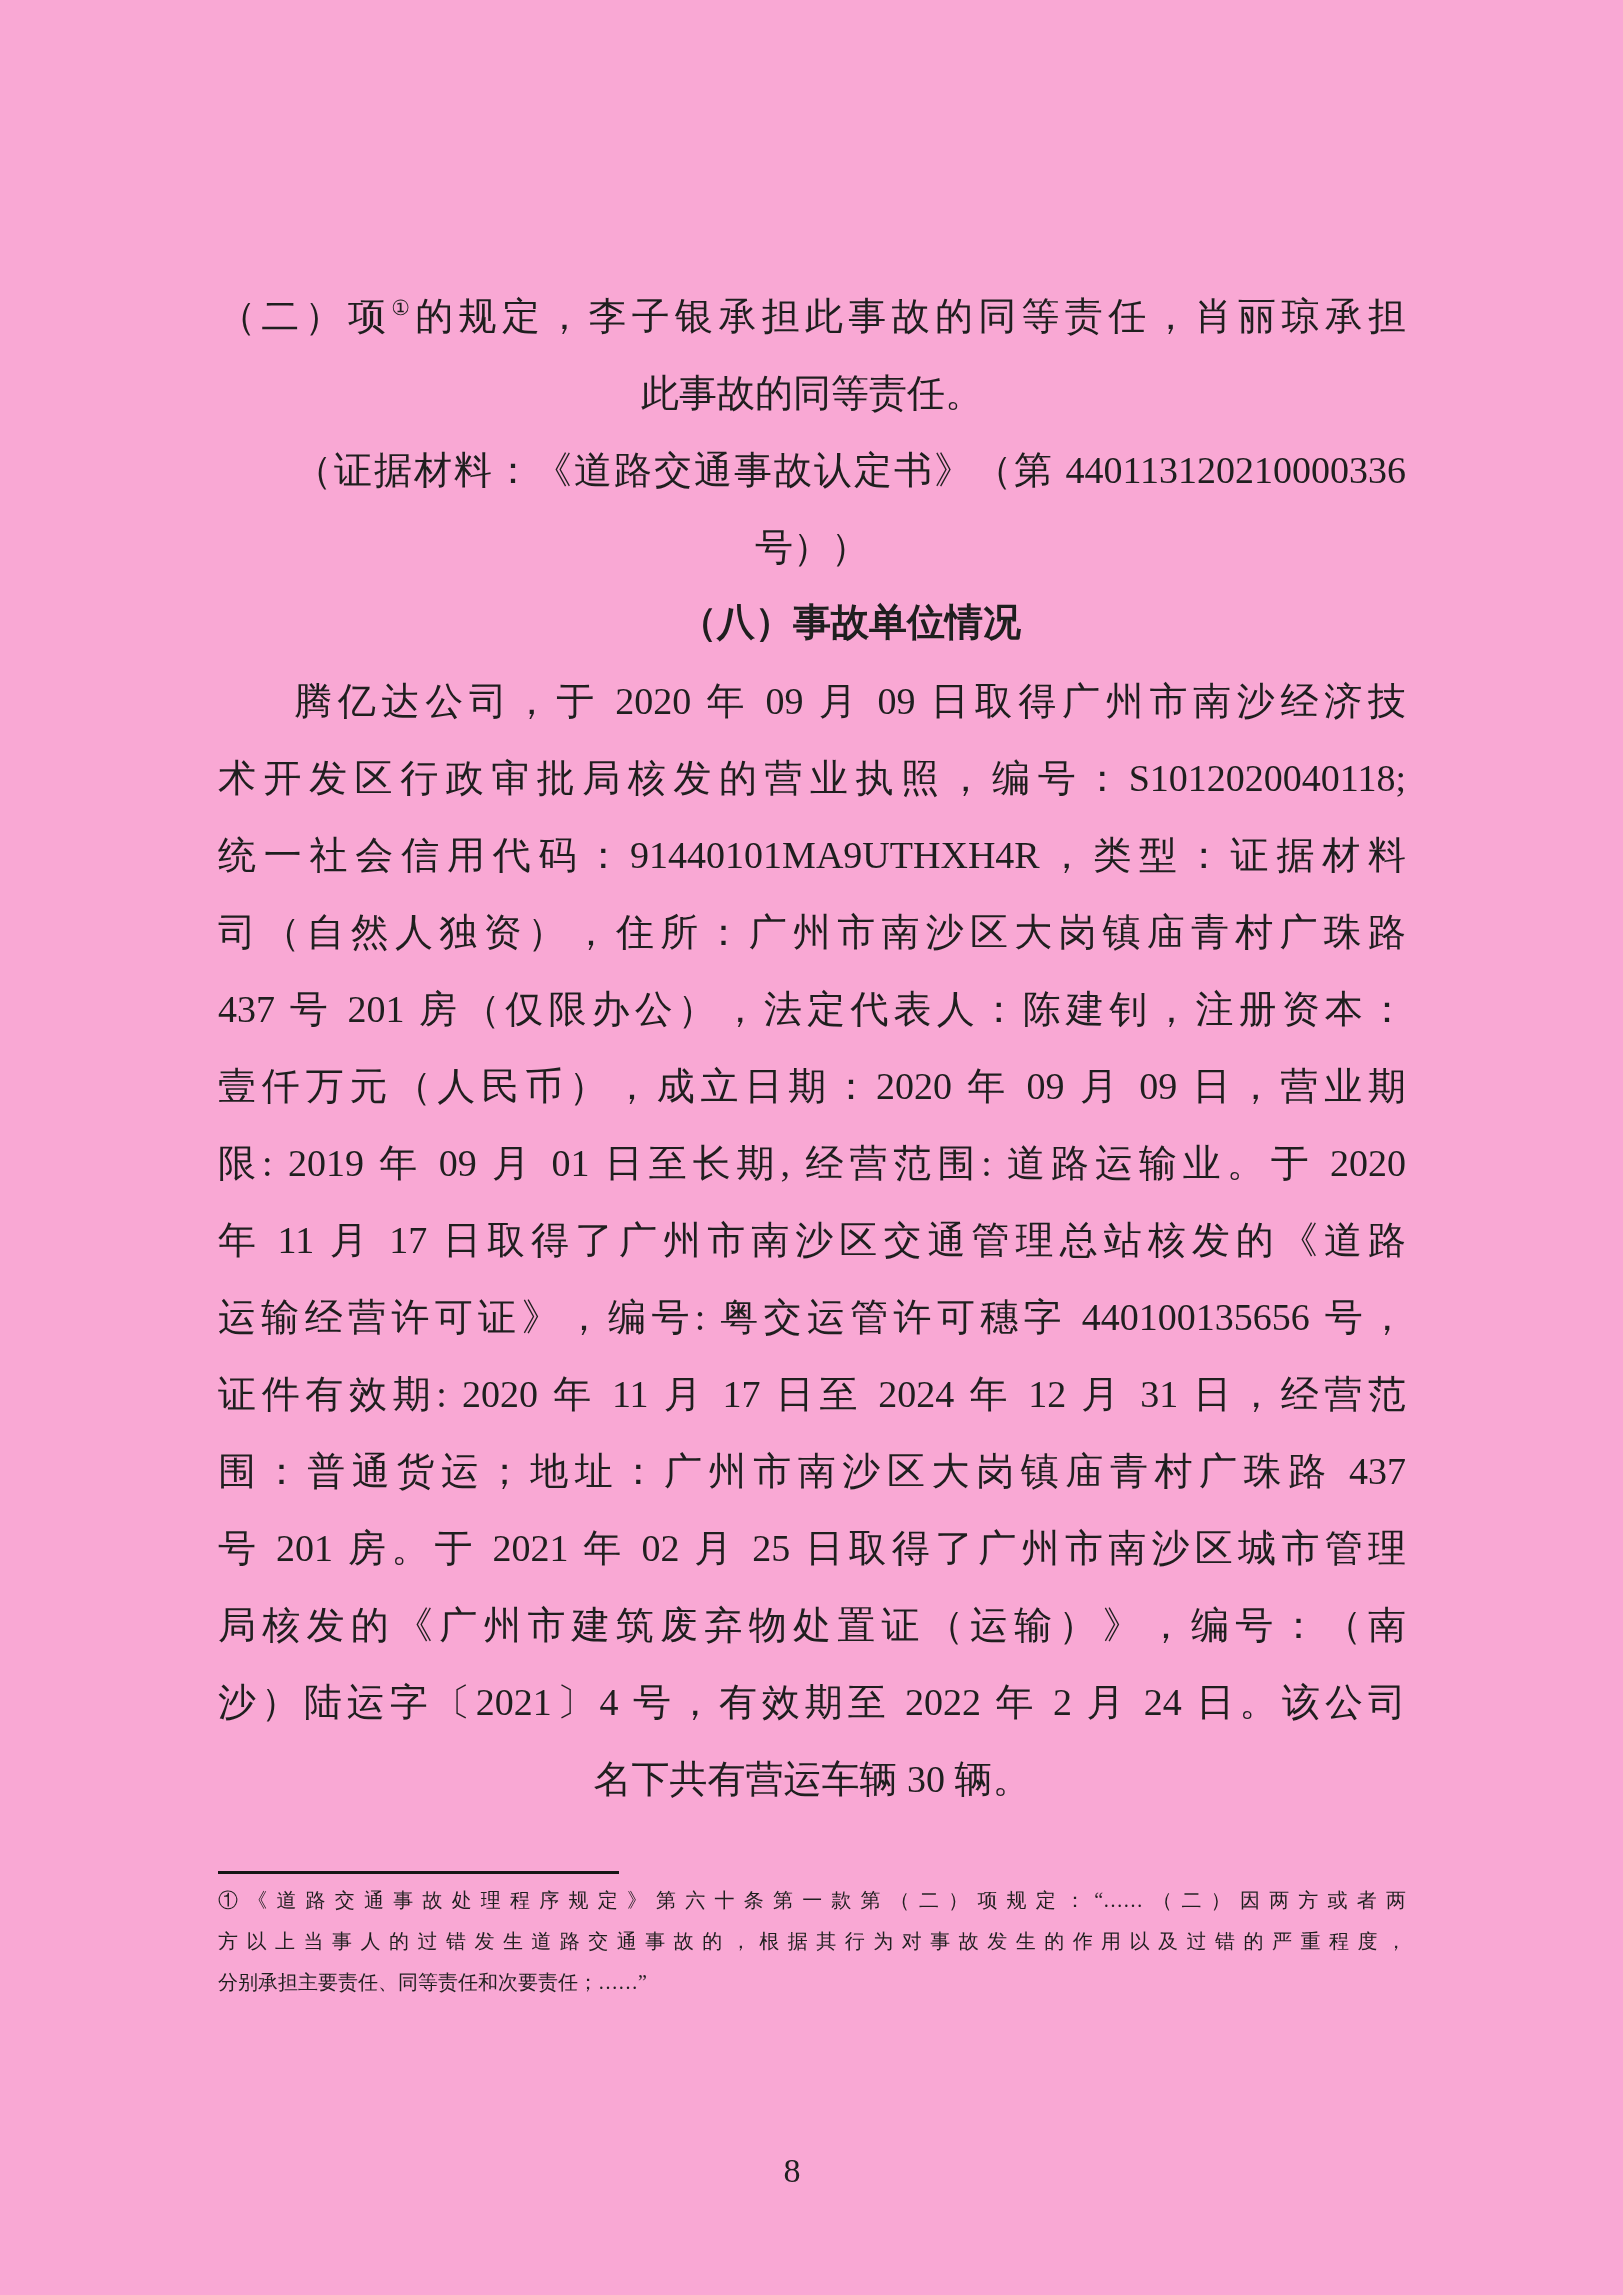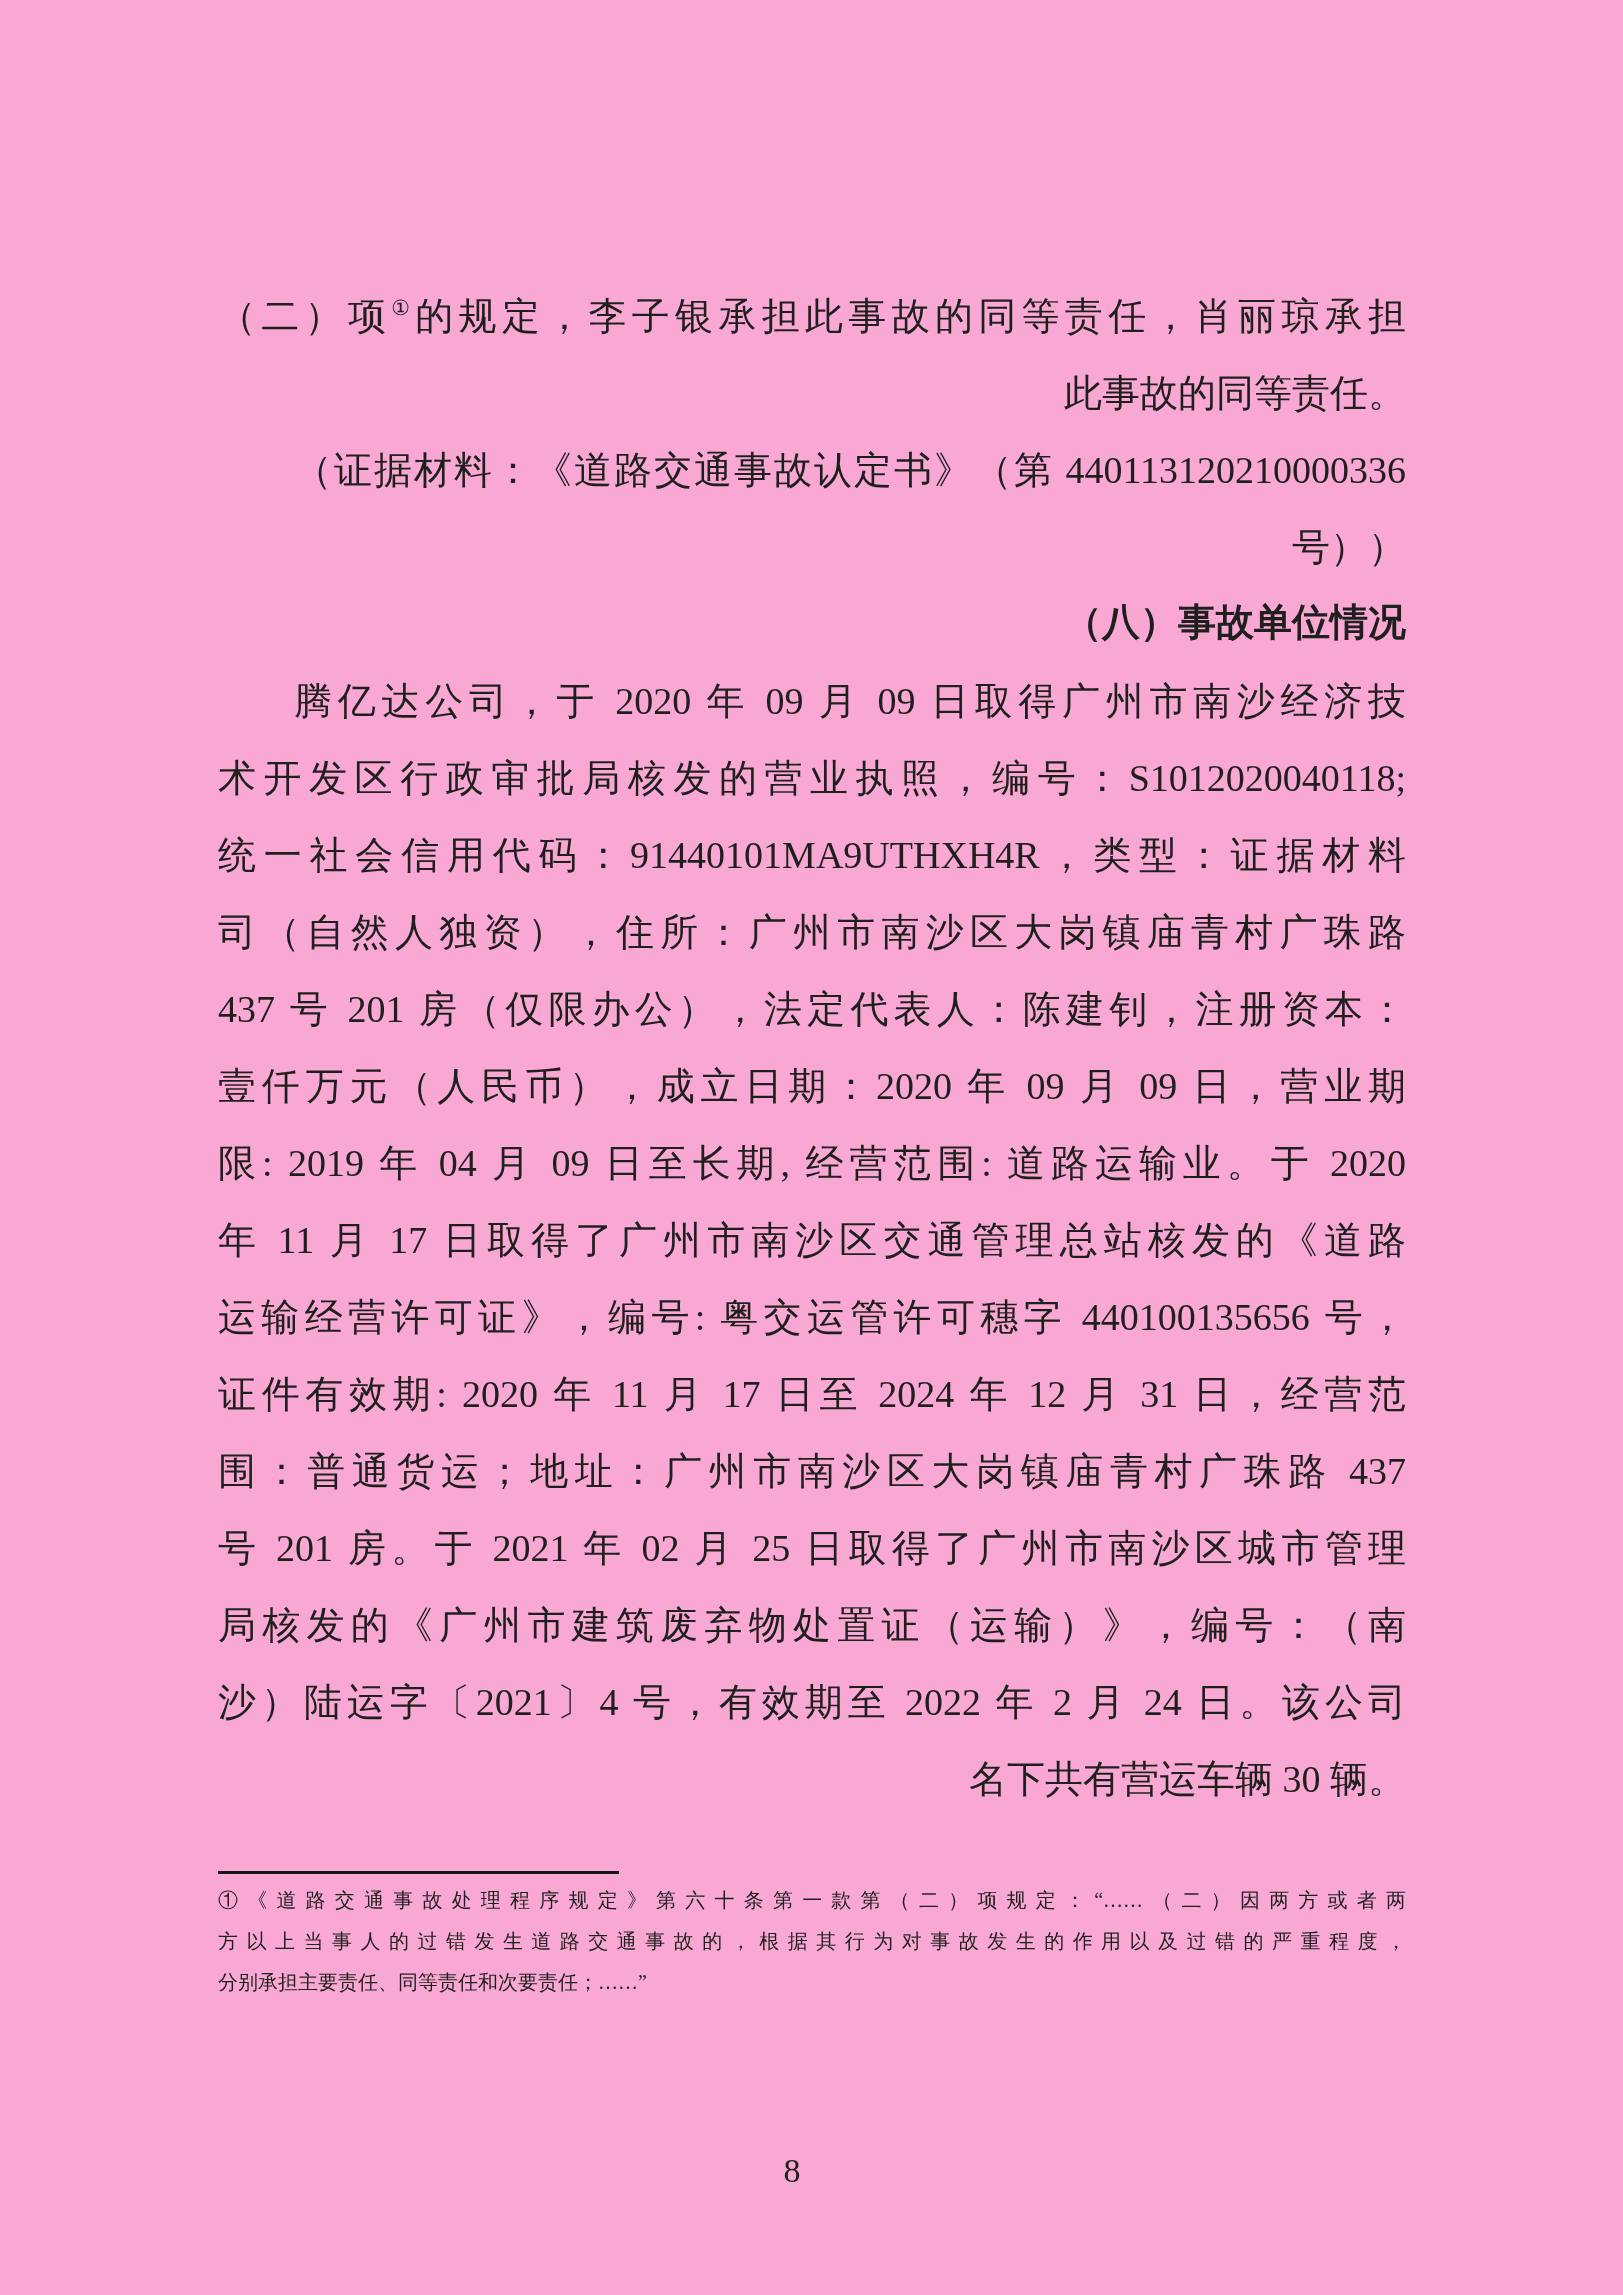--- a/index.html
+++ b/index.html
@@ -21,21 +21,21 @@
     position: absolute;
     left: 218px;
     top: 278px;
     width: 1188px;
   }
   .line {
     font-size: 38px;
     line-height: 77px;
     height: 77px;
     white-space: nowrap;
-    text-align: right;
+    text-align: center;
   }
   .line.j {
     white-space: normal;
     text-align: justify;
     text-align-last: justify;
     text-justify: inter-character;
   }
   .line.ind { text-indent: 76px; }
   .line.bold { font-weight: bold; font-family: Liberation Mono, monospace; }
   .fn-ref {
@@ -90,21 +90,21 @@
     <div class="line">此事故的同等责任。</div>
     <div class="line j ind">（证据材料：《道路交通事故认定书》（第 440113120210000336</div>
     <div class="line">号））</div>
     <div class="line ind bold">（八）事故单位情况</div>
     <div class="line j ind">腾亿达公司，于 2020 年 09 月 09 日取得广州市南沙经济技</div>
     <div class="line j">术开发区行政审批局核发的营业执照，编号：S1012020040118;</div>
     <div class="line j">统一社会信用代码：91440101MA9UTHXH4R，类型：证据材料</div>
     <div class="line j">司（自然人独资），住所：广州市南沙区大岗镇庙青村广珠路</div>
     <div class="line j">437 号 201 房（仅限办公），法定代表人：陈建钊，注册资本：</div>
     <div class="line j">壹仟万元（人民币），成立日期：2020 年 09 月 09 日，营业期</div>
-    <div class="line j">限: 2019 年 04 月 09 日至长期, 经营范围: 道路运输业。于 2020</div>
+    <div class="line j">限: 2019 年 09 月 01 日至长期, 经营范围: 道路运输业。于 2020</div>
     <div class="line j">年 11 月 17 日取得了广州市南沙区交通管理总站核发的《道路</div>
     <div class="line j">运输经营许可证》，编号: 粤交运管许可穗字 440100135656 号，</div>
     <div class="line j">证件有效期: 2020 年 11 月 17 日至 2024 年 12 月 31 日，经营范</div>
     <div class="line j">围：普通货运；地址：广州市南沙区大岗镇庙青村广珠路 437</div>
     <div class="line j">号 201 房。于 2021 年 02 月 25 日取得了广州市南沙区城市管理</div>
     <div class="line j">局核发的《广州市建筑废弃物处置证（运输）》，编号：（南</div>
     <div class="line j">沙）陆运字〔2021〕4 号，有效期至 2022 年 2 月 24 日。该公司</div>
     <div class="line">名下共有营运车辆 30 辆。</div>
   </div>
 

